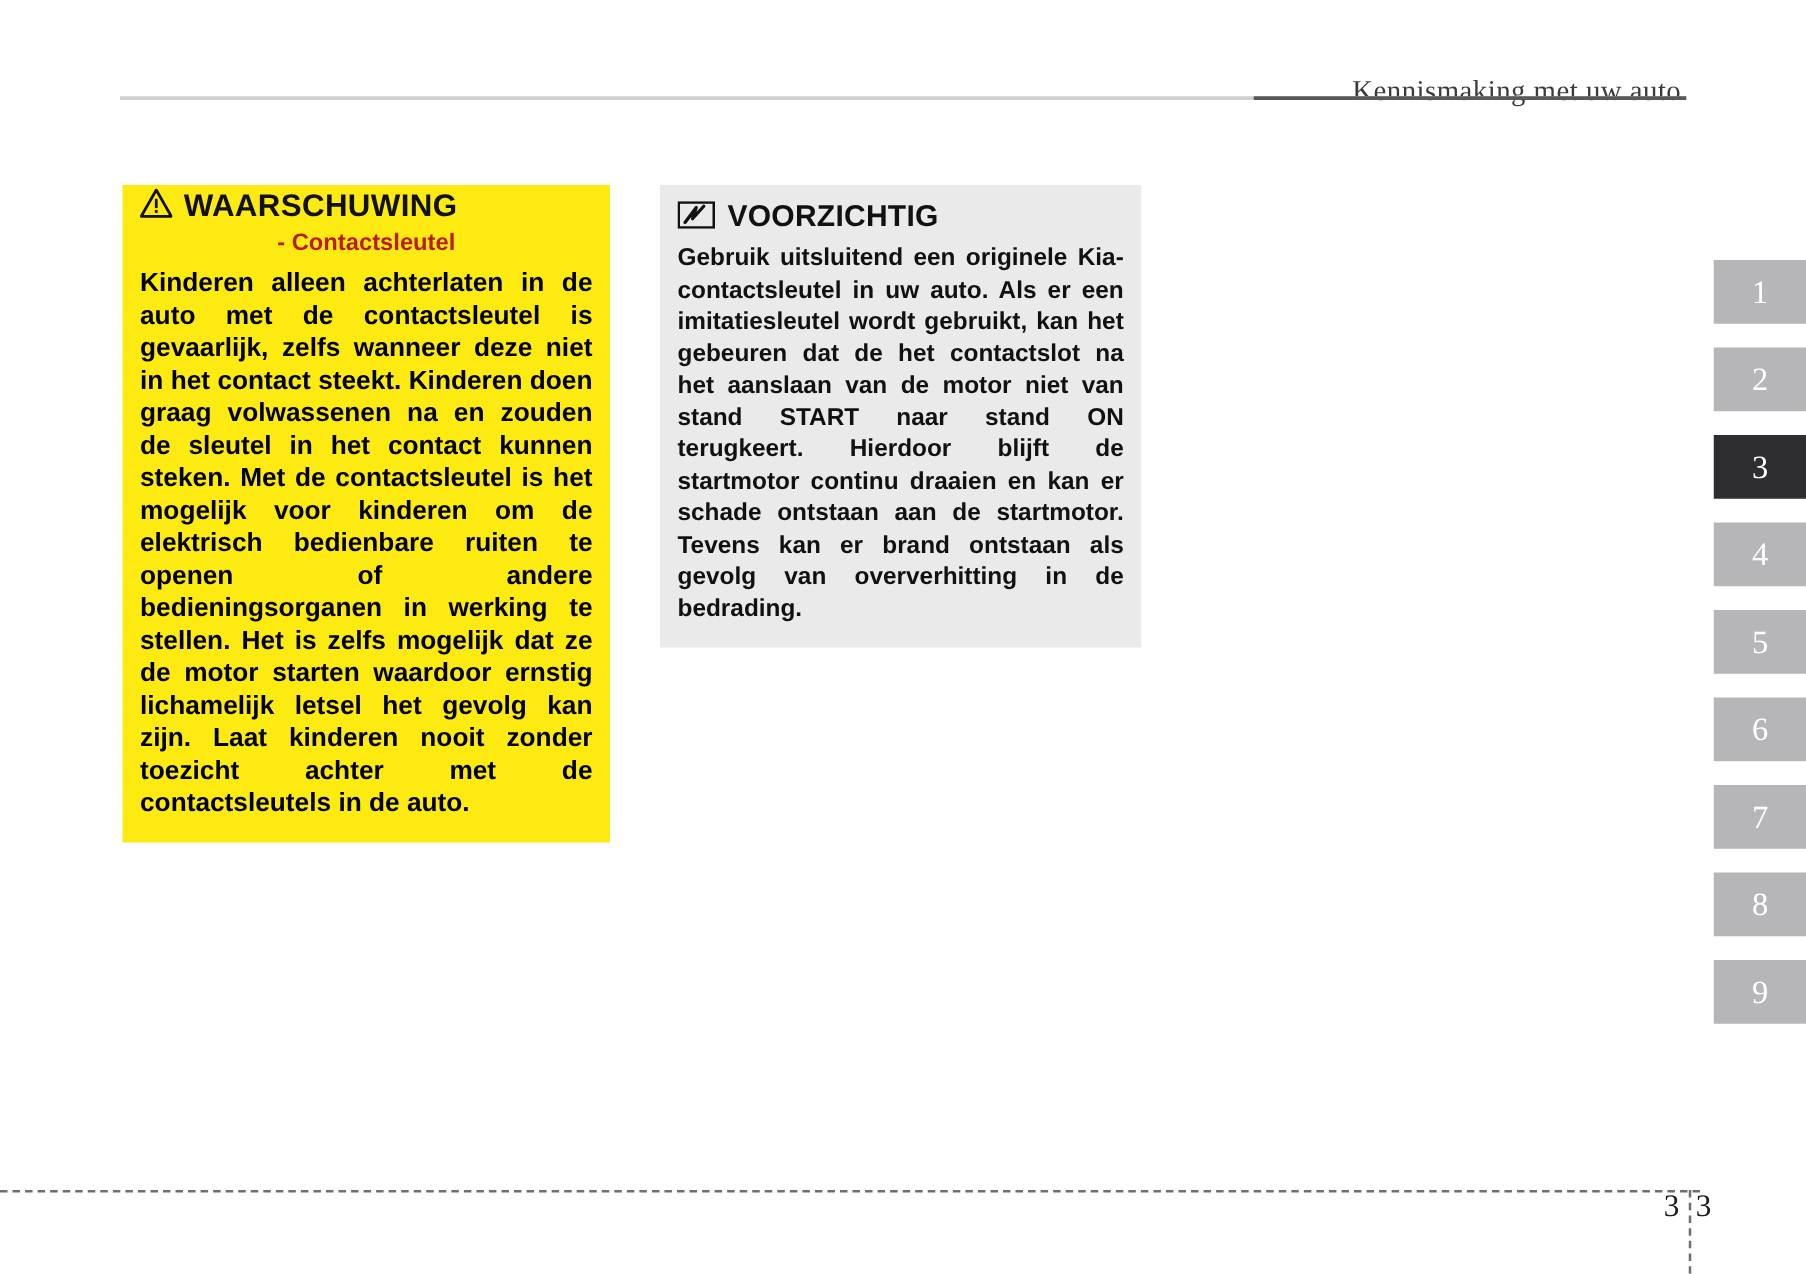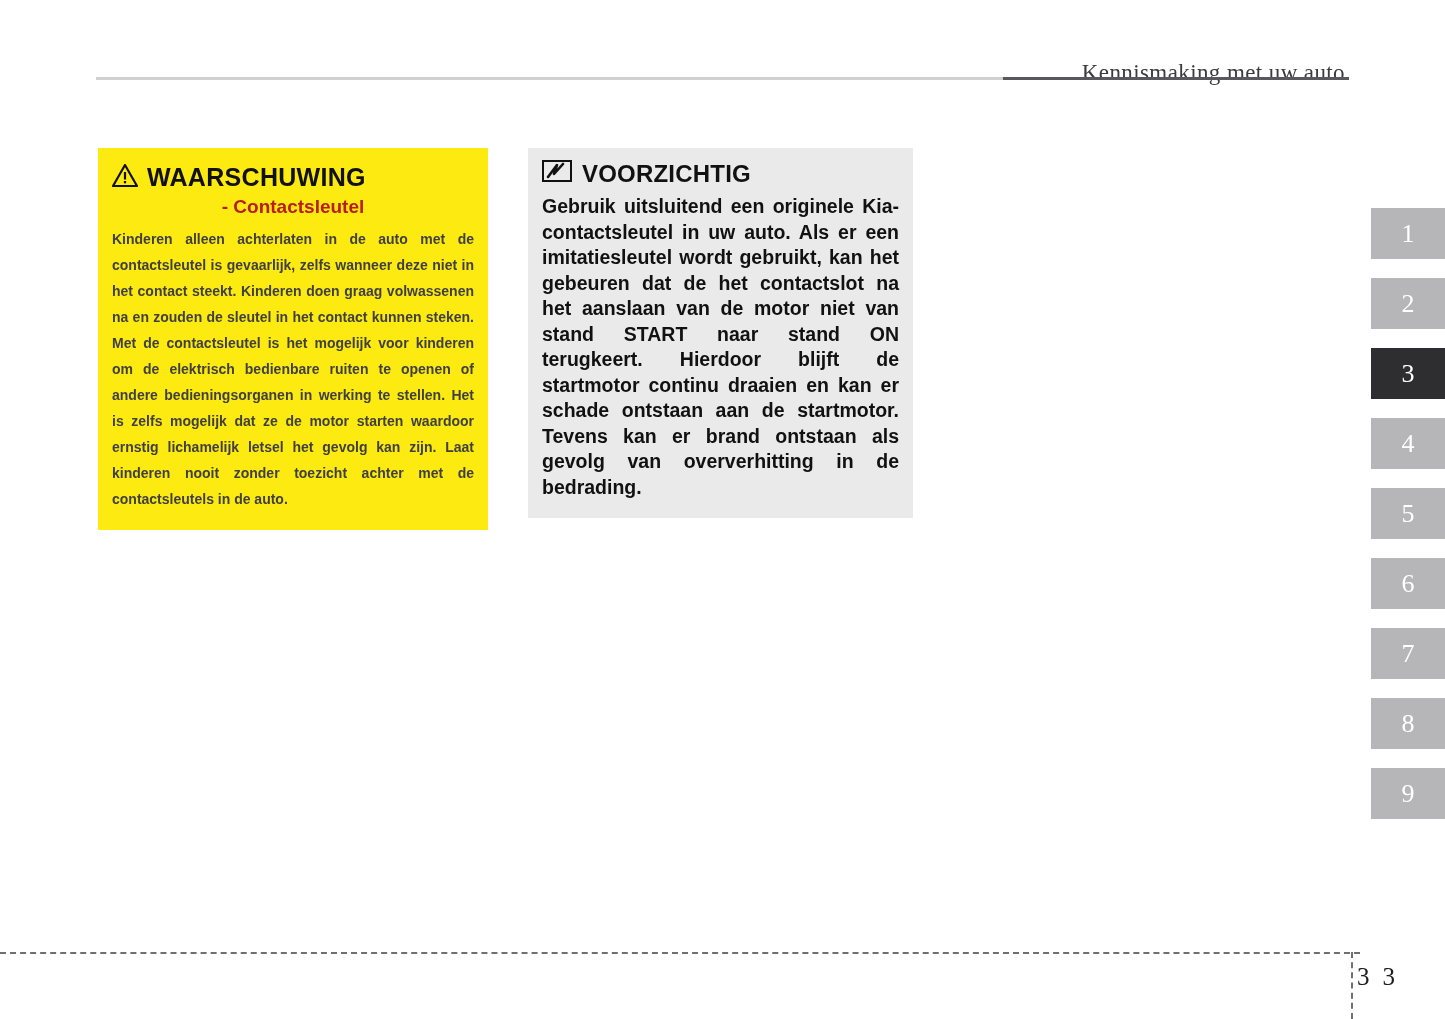--- a/index.html
+++ b/index.html
@@ -86,21 +86,21 @@
   }
 
   
   .warning-box {
     position: absolute;
     left: 98px;
     top: 148px;
     width: 390px;
     background: #fcea10;
     box-sizing: border-box;
-    padding: 16px 14px 18px 14px;
+    padding: 3px 14px 18px 14px;
   }
   .warning-head {
     display: flex;
     align-items: center;
     gap: 9px;
     margin-bottom: 2px;
   }
   .warning-title {
     font-size: 25px;
     font-weight: bold;
@@ -109,41 +109,42 @@
     line-height: 1.1;
   }
   .warning-subtitle {
     font-size: 19px;
     font-weight: bold;
     color: #b91c1c;
     text-align: center;
     margin: 4px 0 8px 0;
   }
   .warning-body {
-    font-size: 14px;
-    font-weight: bold;
-    color: #404040;
+    font-size: 21px;
+    font-weight: bold;
+    color: #000000;
     line-height: 26px;
     text-align: justify;
     text-justify: inter-word;
     hyphens: none;
   }
 
   
   .caution-box {
     position: absolute;
     left: 528px;
     top: 148px;
     width: 385px;
     background: #eaeaea;
     box-sizing: border-box;
     padding: 12px 14px 18px 14px;
   }
   .caution-head {
     display: flex;
+    align-items: center;
     gap: 10px;
     margin-bottom: 6px;
   }
   .caution-title {
     font-size: 24px;
     font-weight: bold;
     color: #111;
     letter-spacing: 0.2px;
   }
   .caution-body {
@@ -170,25 +171,24 @@
     top: 952px;
     width: 0;
     height: 67px;
     border-left: 2px dashed #6f6f6f;
   }
   .folio {
     position: absolute;
     left: 1305px;
     top: 952px;
     width: 90px;
-    text-align: right;
+    text-align: center;
     font-family: "Liberation Serif", serif;
     font-size: 25px;
     color: #1c1c1c;
-    margin-top: 11px;
   }
   .folio .sep {
     display: inline-block;
     width: 13px;
   }
 </style>
 </head>
 <body>
 
 <div class="page-header">

